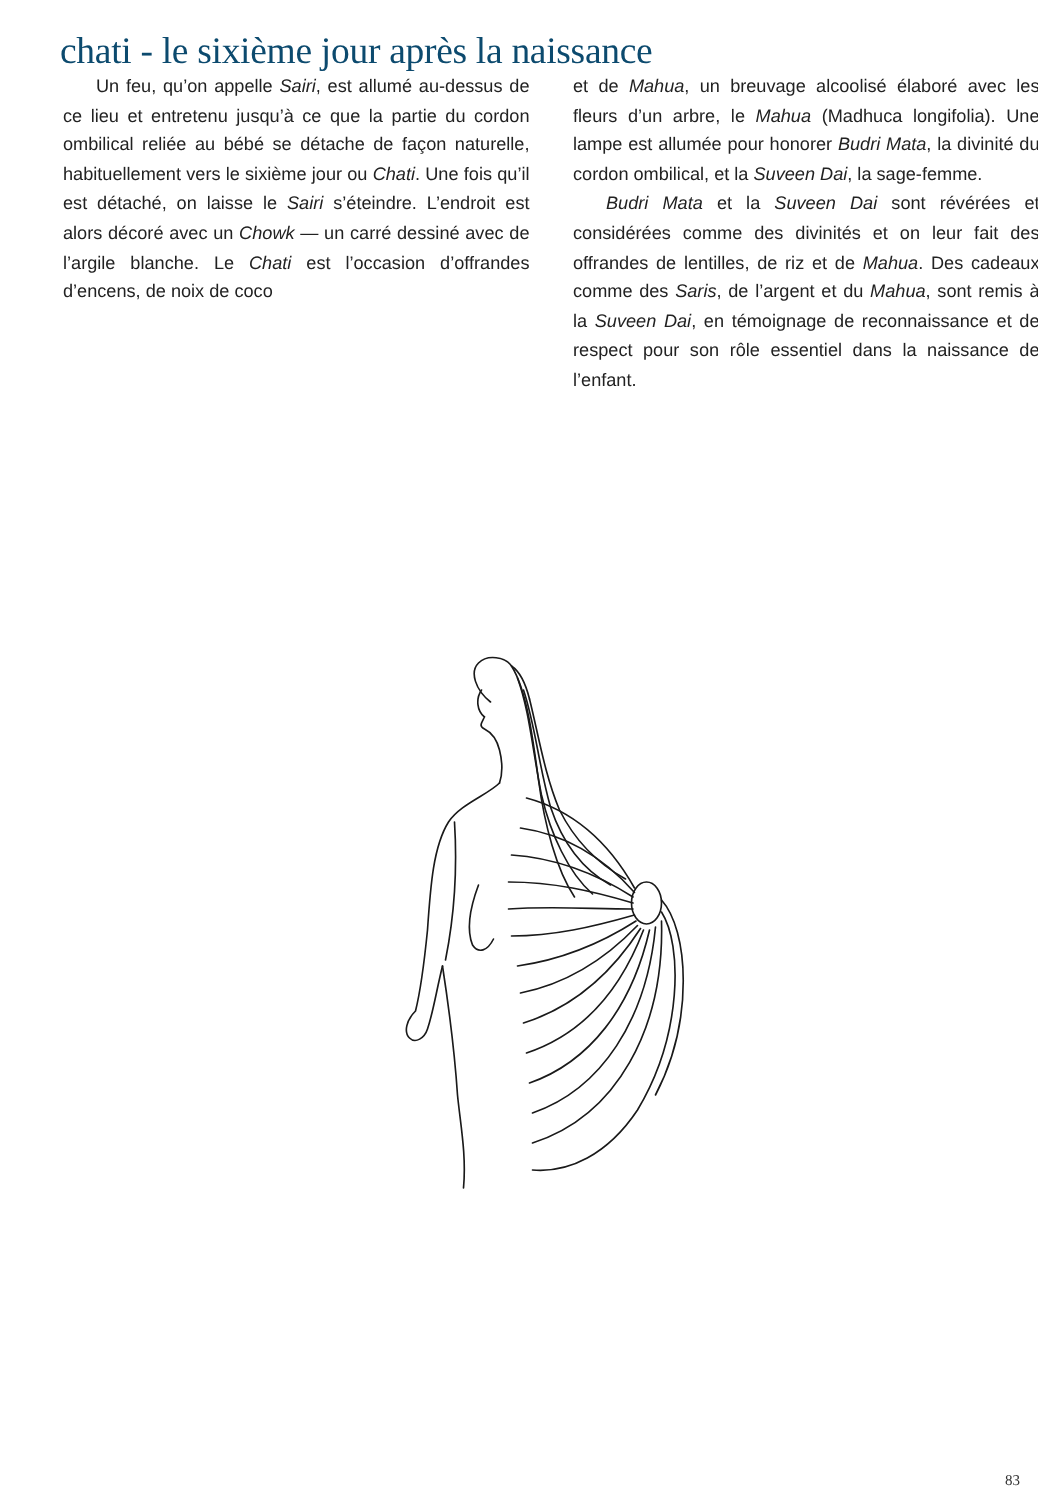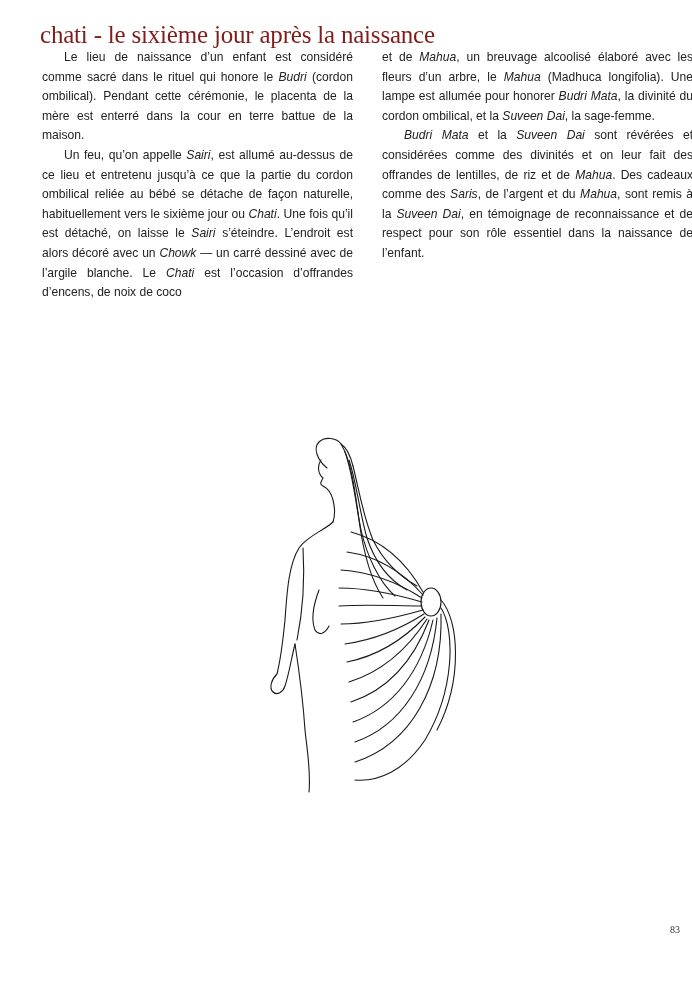--- a/index.html
+++ b/index.html
@@ -1,44 +1,43 @@
 <!DOCTYPE html>
 <html><head>
 <meta charset="utf-8">
 <style>
   html, body { margin: 0; padding: 0; background: #ffffff; }
   body { width: 692px; height: 1000px; position: relative; overflow: hidden; color: #1f1f1f; }
   .title {
     position: absolute; left: 40px; top: 4px;
     font-family: "DejaVu Serif", "Liberation Serif", serif;
-    font-size: 21px; font-weight: normal; color: #7f1d1d; letter-spacing: -0.2px;
+    font-size: 21px; font-weight: normal; color: #0c4a6e; letter-spacing: -0.2px;
     font-family: "Liberation Serif", serif; font-size: 25px;
   }
   .col {
     position: absolute; top: 48px; width: 311px;
     font-family: "Liberation Sans", sans-serif; font-size: 12.1px; line-height: 19.6px;
     text-align: justify; color: #222;
   }
   .col p { margin: 0; text-indent: 22px; }
   .col p.noindent { text-indent: 0; }
   .col-left { left: 42px; }
   .col-right { left: 382px; }
   .figure { position: absolute; left: 255px; top: 430px; width: 230px; height: 380px; }
   .page-number {
-    position: absolute; right: 12px; top: 924px;
+    position: absolute; right: 12px; top: 982px;
     font-family: "Liberation Serif", serif; font-size: 10px; color: #333;
   }
 </style>
 </head>
 <body>
 
 <h1 class="title">chati - le sixième jour après la naissance</h1>
 
 <div class="col col-left">
-  <p><span>Le lieu de naissance d’un enfant est considéré comme sacré dans le rituel qui honore le </span><em>Budri</em><span> (cordon ombilical). Pendant cette cérémonie, le placenta de la mère est enterré dans la cour en terre battue de la maison.</span></p>
   <p><span>Un feu, qu’on appelle </span><em>Sairi</em><span>, est allumé au-dessus de ce lieu et entretenu jusqu’à ce que la partie du cordon ombilical reliée au bébé se détache de façon naturelle, habituellement vers le sixième jour ou </span><em>Chati</em><span>. Une fois qu’il est détaché, on laisse le </span><em>Sairi</em><span> s’éteindre. L’endroit est alors décoré avec un </span><em>Chowk</em><span> — un carré dessiné avec de l’argile blanche. Le </span><em>Chati</em><span> est l’occasion d’offrandes d’encens, de noix de coco</span></p>
 </div>
 
 <div class="col col-right">
   <p class="noindent"><span>et de </span><em>Mahua</em><span>, un breuvage alcoolisé élaboré avec les fleurs d’un arbre, le </span><em>Mahua</em><span> (Madhuca longifolia). Une lampe est allumée pour honorer </span><em>Budri Mata</em><span>, la divinité du cordon ombilical, et la </span><em>Suveen Dai</em><span>, la sage-femme.</span></p>
   <p><em>Budri Mata</em><span> et la </span><em>Suveen Dai</em><span> sont révérées et considérées comme des divinités et on leur fait des offrandes de lentilles, de riz et de </span><em>Mahua</em><span>. Des cadeaux comme des </span><em>Saris</em><span>, de l’argent et du </span><em>Mahua</em><span>, sont remis à la </span><em>Suveen Dai</em><span>, en témoignage de reconnaissance et de respect pour son rôle essentiel dans la naissance de l’enfant.</span></p>
 </div>
 
 <svg class="figure" viewBox="0 0 230 380" fill="none" stroke="#1a1a1a" stroke-width="1.1" stroke-linecap="round">
   <g>

